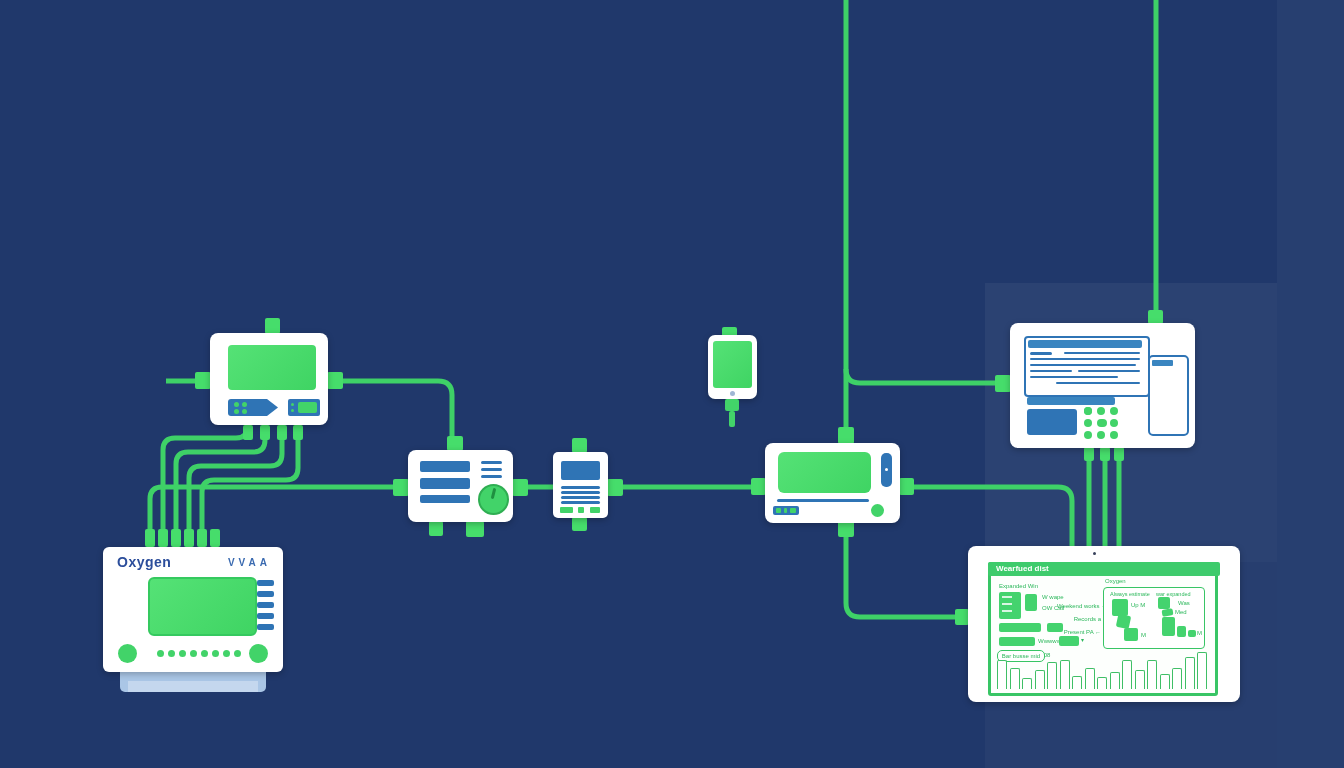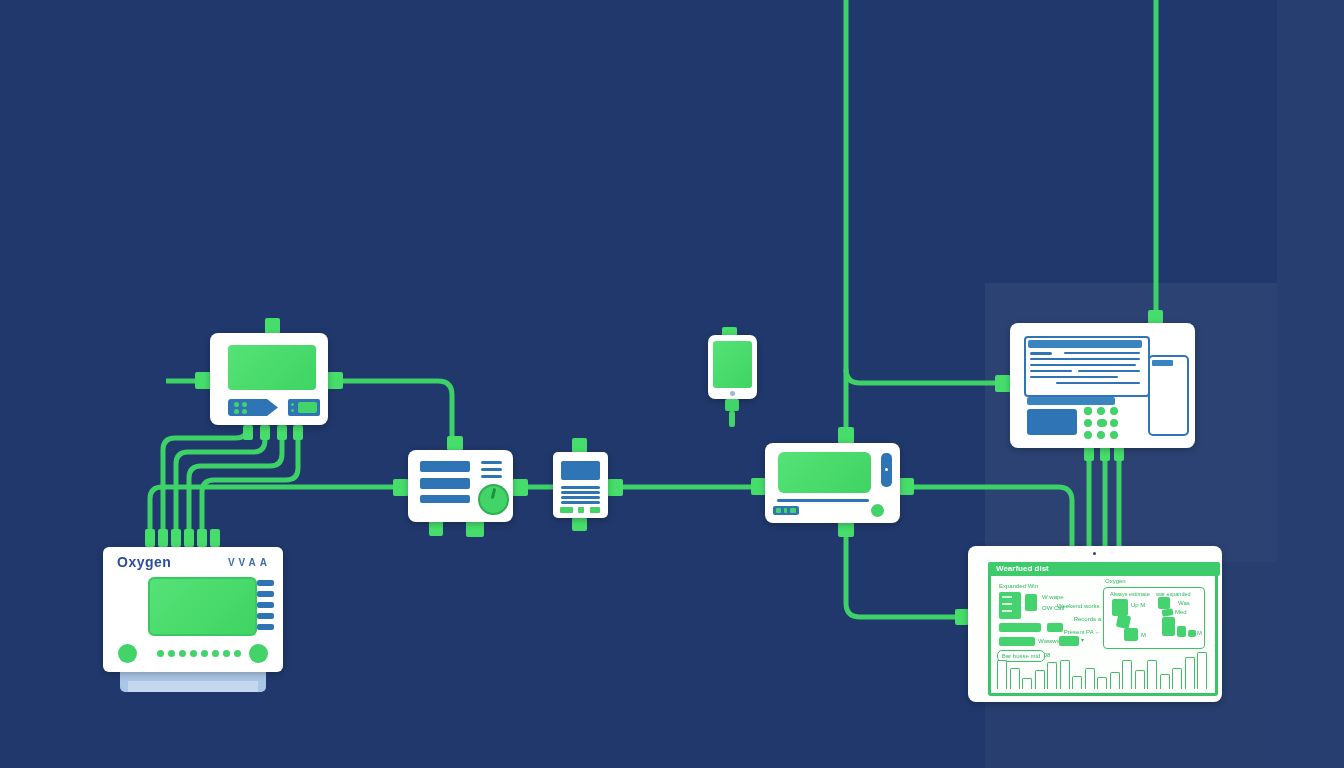--- a/index.html
+++ b/index.html
@@ -213,21 +213,21 @@
     <div class="dot greenflat" style="left:87px;top:84px;width:8px;height:8px;"></div>
     <div class="dot greenflat" style="left:100px;top:84px;width:8px;height:8px;"></div>
     <div class="dot greenflat" style="left:74px;top:96px;width:8px;height:8px;"></div>
     <div class="dot greenflat" style="left:87px;top:96px;width:10px;height:8px;border-radius:4px;"></div>
     <div class="dot greenflat" style="left:100px;top:96px;width:8px;height:8px;"></div>
     <div class="dot greenflat" style="left:74px;top:108px;width:8px;height:8px;"></div>
     <div class="dot greenflat" style="left:87px;top:108px;width:8px;height:8px;"></div>
     <div class="dot greenflat" style="left:100px;top:108px;width:8px;height:8px;"></div>
   </div>
 
-  <div class="device" style="left:968px;top:546px;width:254px;height:156px;">
+  <div class="device" style="left:968px;top:546px;width:254px;height:156px;padding-left:18px;">
     <div class="dot" style="left:125px;top:6px;width:3px;height:3px;background:#37415a;"></div>
     <div class="dash-inner">
       <div class="dash-title">Wearfued dist</div>
 
       <div class="tinytext" style="left:8px;top:18px;">Expanded Win</div>
       <div class="gblock" style="left:8px;top:27px;width:22px;height:27px;">
         <div style="position:absolute;left:3px;top:4px;width:10px;height:2px;background:rgba(255,255,255,.8);"></div>
         <div style="position:absolute;left:3px;top:11px;width:10px;height:2px;background:rgba(255,255,255,.8);"></div>
         <div style="position:absolute;left:3px;top:18px;width:10px;height:2px;background:rgba(255,255,255,.8);"></div>
       </div>

